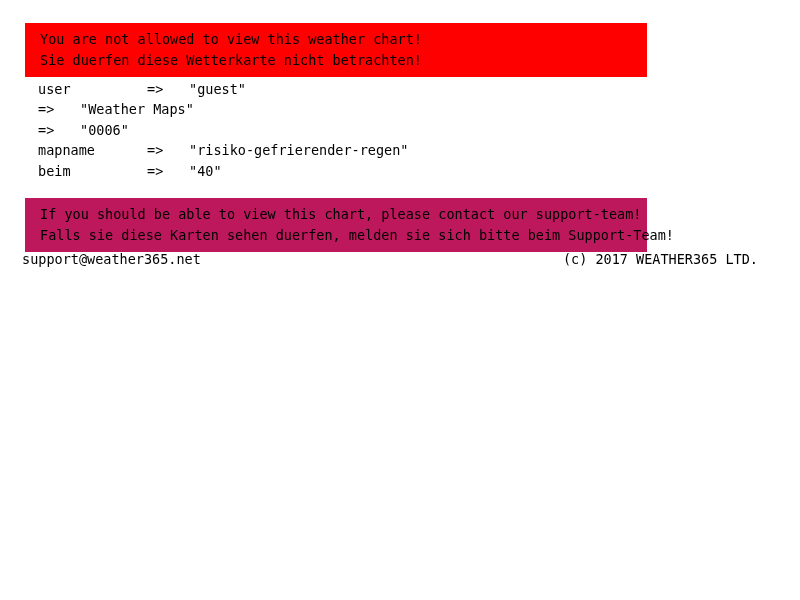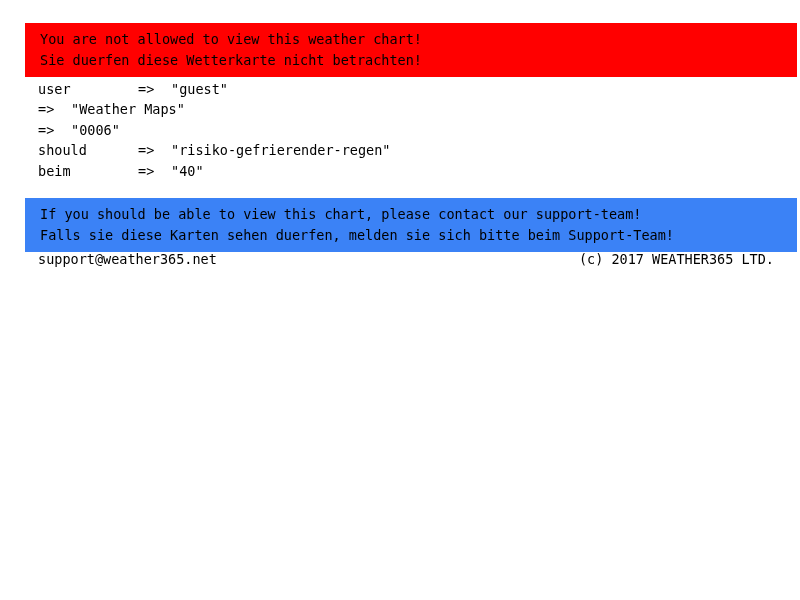--- a/index.html
+++ b/index.html
@@ -16,62 +16,63 @@
     color: #000000;
   }
   .page {
     position: relative;
     width: 800px;
     height: 600px;
   }
   .banner {
     position: absolute;
     left: 25px;
-    width: 772px;
+    width: 622px;
     box-sizing: border-box;
     padding: 6px 0 6px 15px;
   }
   .banner-error {
     top: 23px;
     background: #ff0000;
   }
   .banner-info {
     top: 198px;
-    background: #3b82f6;
+    background: #be185d;
   }
   .banner-line {
     line-height: 21px;
     white-space: pre;
     font-size: 13.5px;
   }
   .params {
     position: absolute;
     left: 38px;
     top: 79px;
     width: 720px;
   }
   .param-row {
     display: flex;
     line-height: 20.4px;
     white-space: pre;
+    gap: 9px;
   }
   .param-key {
     width: 100px;
     flex: 0 0 100px;
   }
   .param-arrow {
     width: 33px;
     flex: 0 0 33px;
   }
   .param-val {
     flex: 1 1 auto;
   }
   .footer {
     position: absolute;
-    left: 38px;
+    left: 22px;
     top: 249px;
     width: 736px;
     display: flex;
     justify-content: space-between;
     white-space: pre;
     line-height: 20px;
     text-align: right;
   }
   .footer a, .footer span {
     color: #000000;
@@ -96,21 +97,21 @@
     </div>
     <div class="param-row">
       <span class="param-arrow">=&gt;</span>
       <span class="param-val">"Weather Maps"</span>
     </div>
     <div class="param-row">
       <span class="param-arrow">=&gt;</span>
       <span class="param-val">"0006"</span>
     </div>
     <div class="param-row">
-      <span class="param-key">should</span>
+      <span class="param-key">mapname</span>
       <span class="param-arrow">=&gt;</span>
       <span class="param-val">"risiko-gefrierender-regen"</span>
     </div>
     <div class="param-row">
       <span class="param-key">beim</span>
       <span class="param-arrow">=&gt;</span>
       <span class="param-val">"40"</span>
     </div>
   </div>
 

